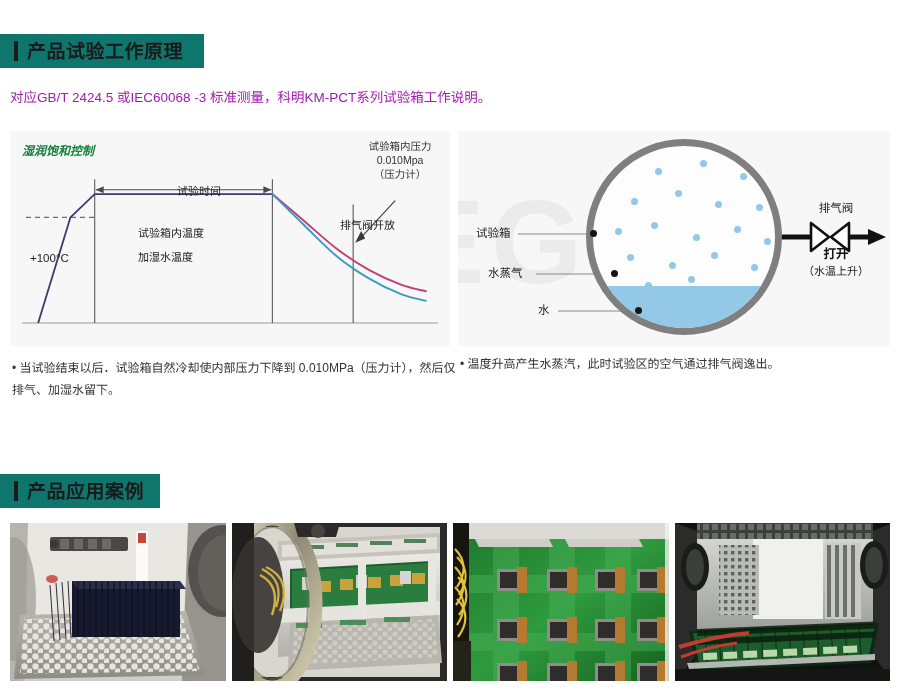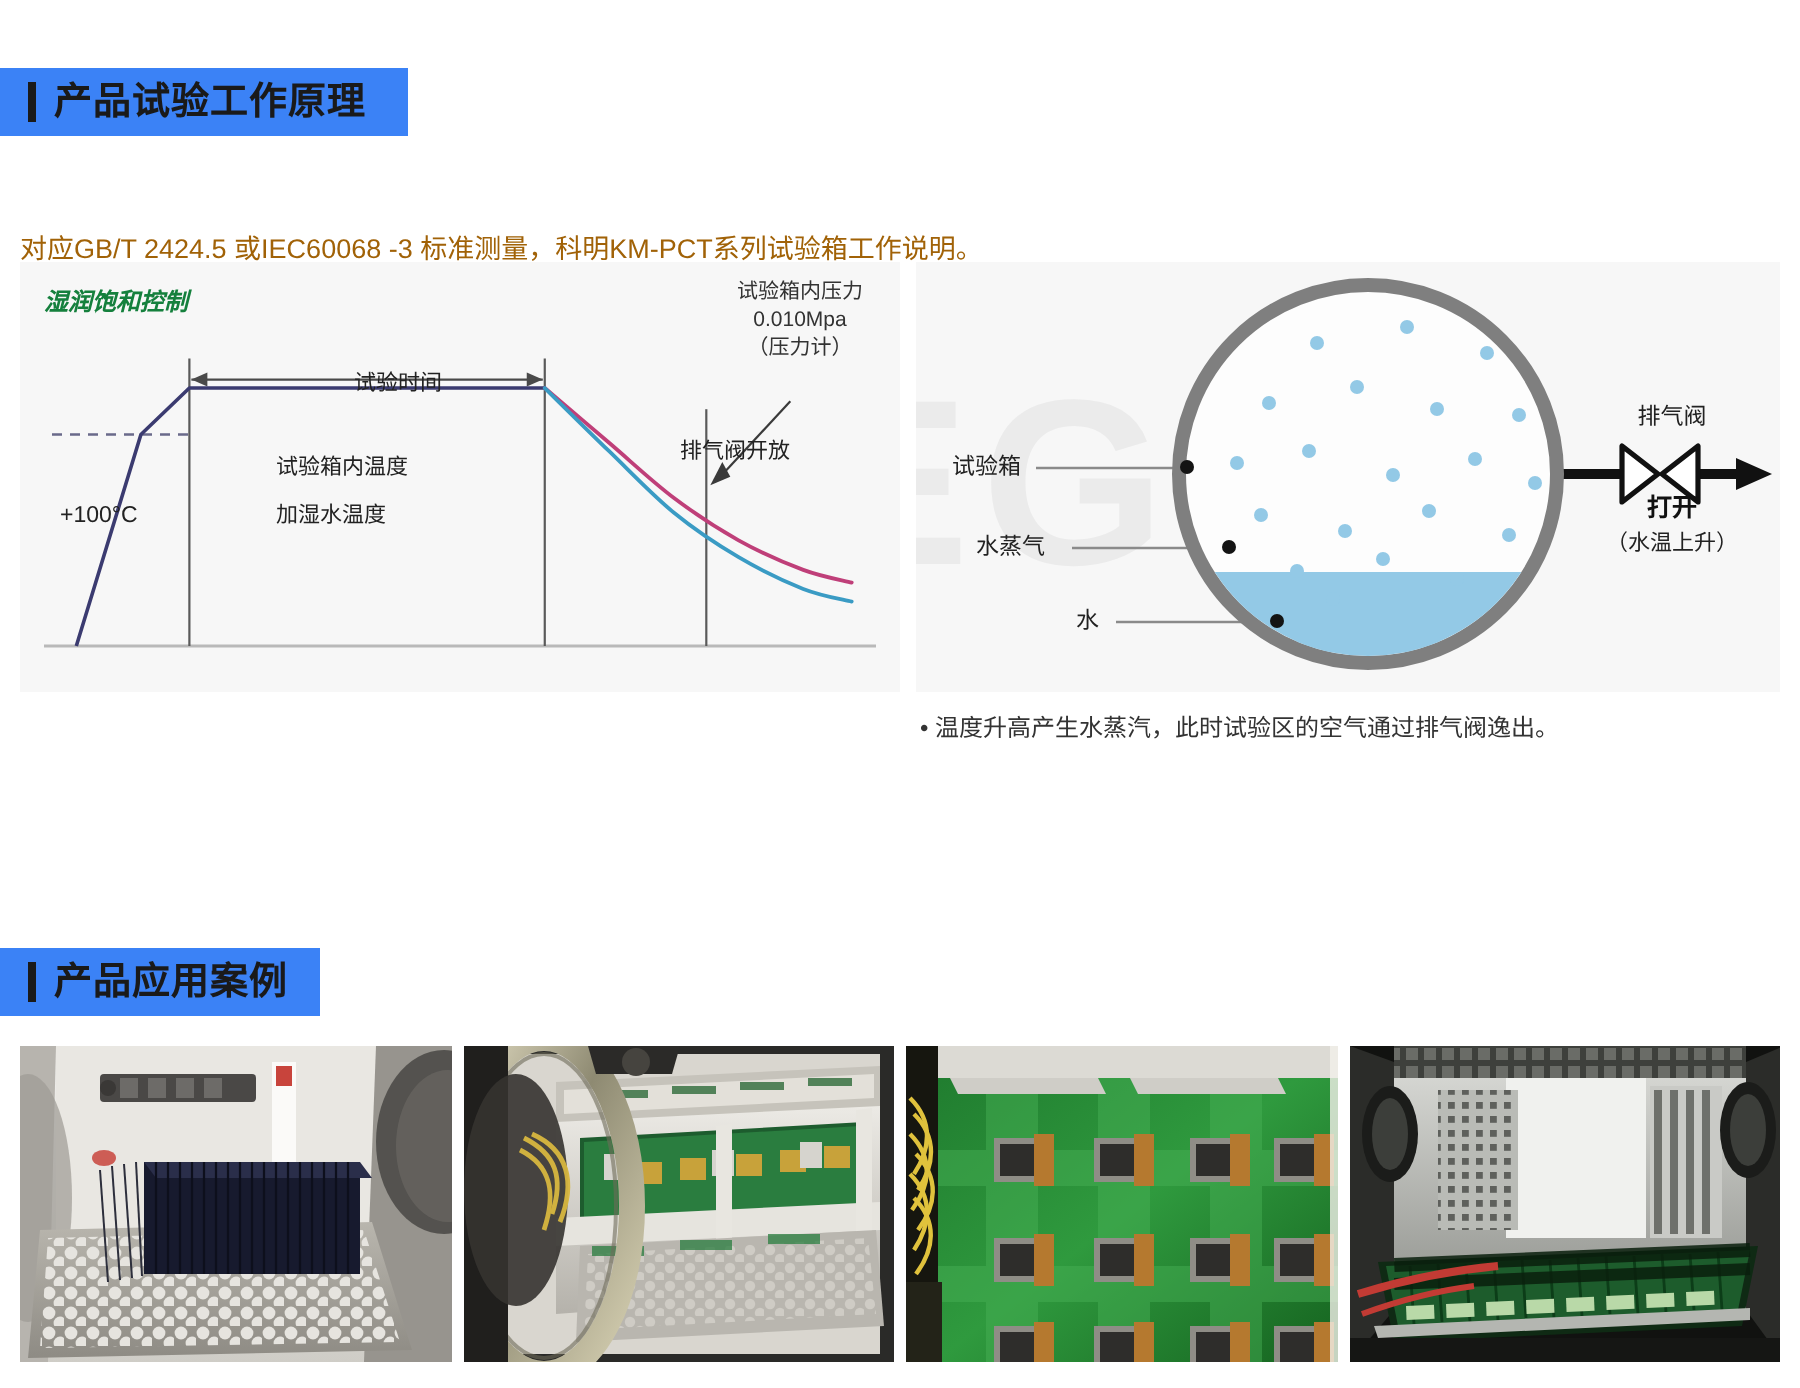--- a/index.html
+++ b/index.html
@@ -12,21 +12,21 @@
     height: 694px;
     position: relative;
     font-family: "Liberation Sans", "DejaVu Sans", sans-serif;
     color: #333333;
     overflow: hidden;
   }
 
   
   .section-head {
     position: absolute;
-    background: #3b82f6;
+    background: #0f766e;
     display: flex;
     align-items: center;
     padding: 0 14px 0 14px;
     box-sizing: border-box;
   }
   .section-head .bar {
     width: 4px;
     height: 20px;
     background: #1a1a1a;
     margin-right: 9px;
@@ -43,23 +43,22 @@
   #head-cases     { left: 0px; top: 474px; width: 160px; height: 34px; }
 
   
   #intro {
     position: absolute;
     left: 10px;
     top: 88px;
     width: 870px;
     font-size: 13.5px;
     line-height: 1.5;
-    color: #a16207;
+    color: #a21caf;
     white-space: nowrap;
-    margin-top: 27px;
   }
 
   
   .panel {
     position: absolute;
     top: 131px;
     height: 215px;
     background: #f7f7f7;
     box-sizing: border-box;
     overflow: hidden;
@@ -309,20 +308,21 @@
   <div class="rlabel" id="rl-chamber">试验箱</div>
   <div class="rlabel" id="rl-vapor">水蒸气</div>
   <div class="rlabel" id="rl-water">水</div>
 
   <div id="valve-name">排气阀</div>
   <div id="valve-open">打开</div>
   <div id="valve-sub">（水温上升）</div>
 </div>
 
 <div class="notes" id="notes-left">
+  <p class="wrap">• 当试验结束以后．试验箱自然冷却使内部压力下降到 0.010MPa（压力计），然后仅排气、加湿水留下。</p>
 </div>
 
 <div class="notes" id="notes-right">
   <p>• 温度升高产生水蒸汽，此时试验区的空气通过排气阀逸出。</p>
 </div>
 
 <div class="section-head" id="head-cases">
   <div class="bar"></div>
   <div class="txt">产品应用案例</div>
 </div>

